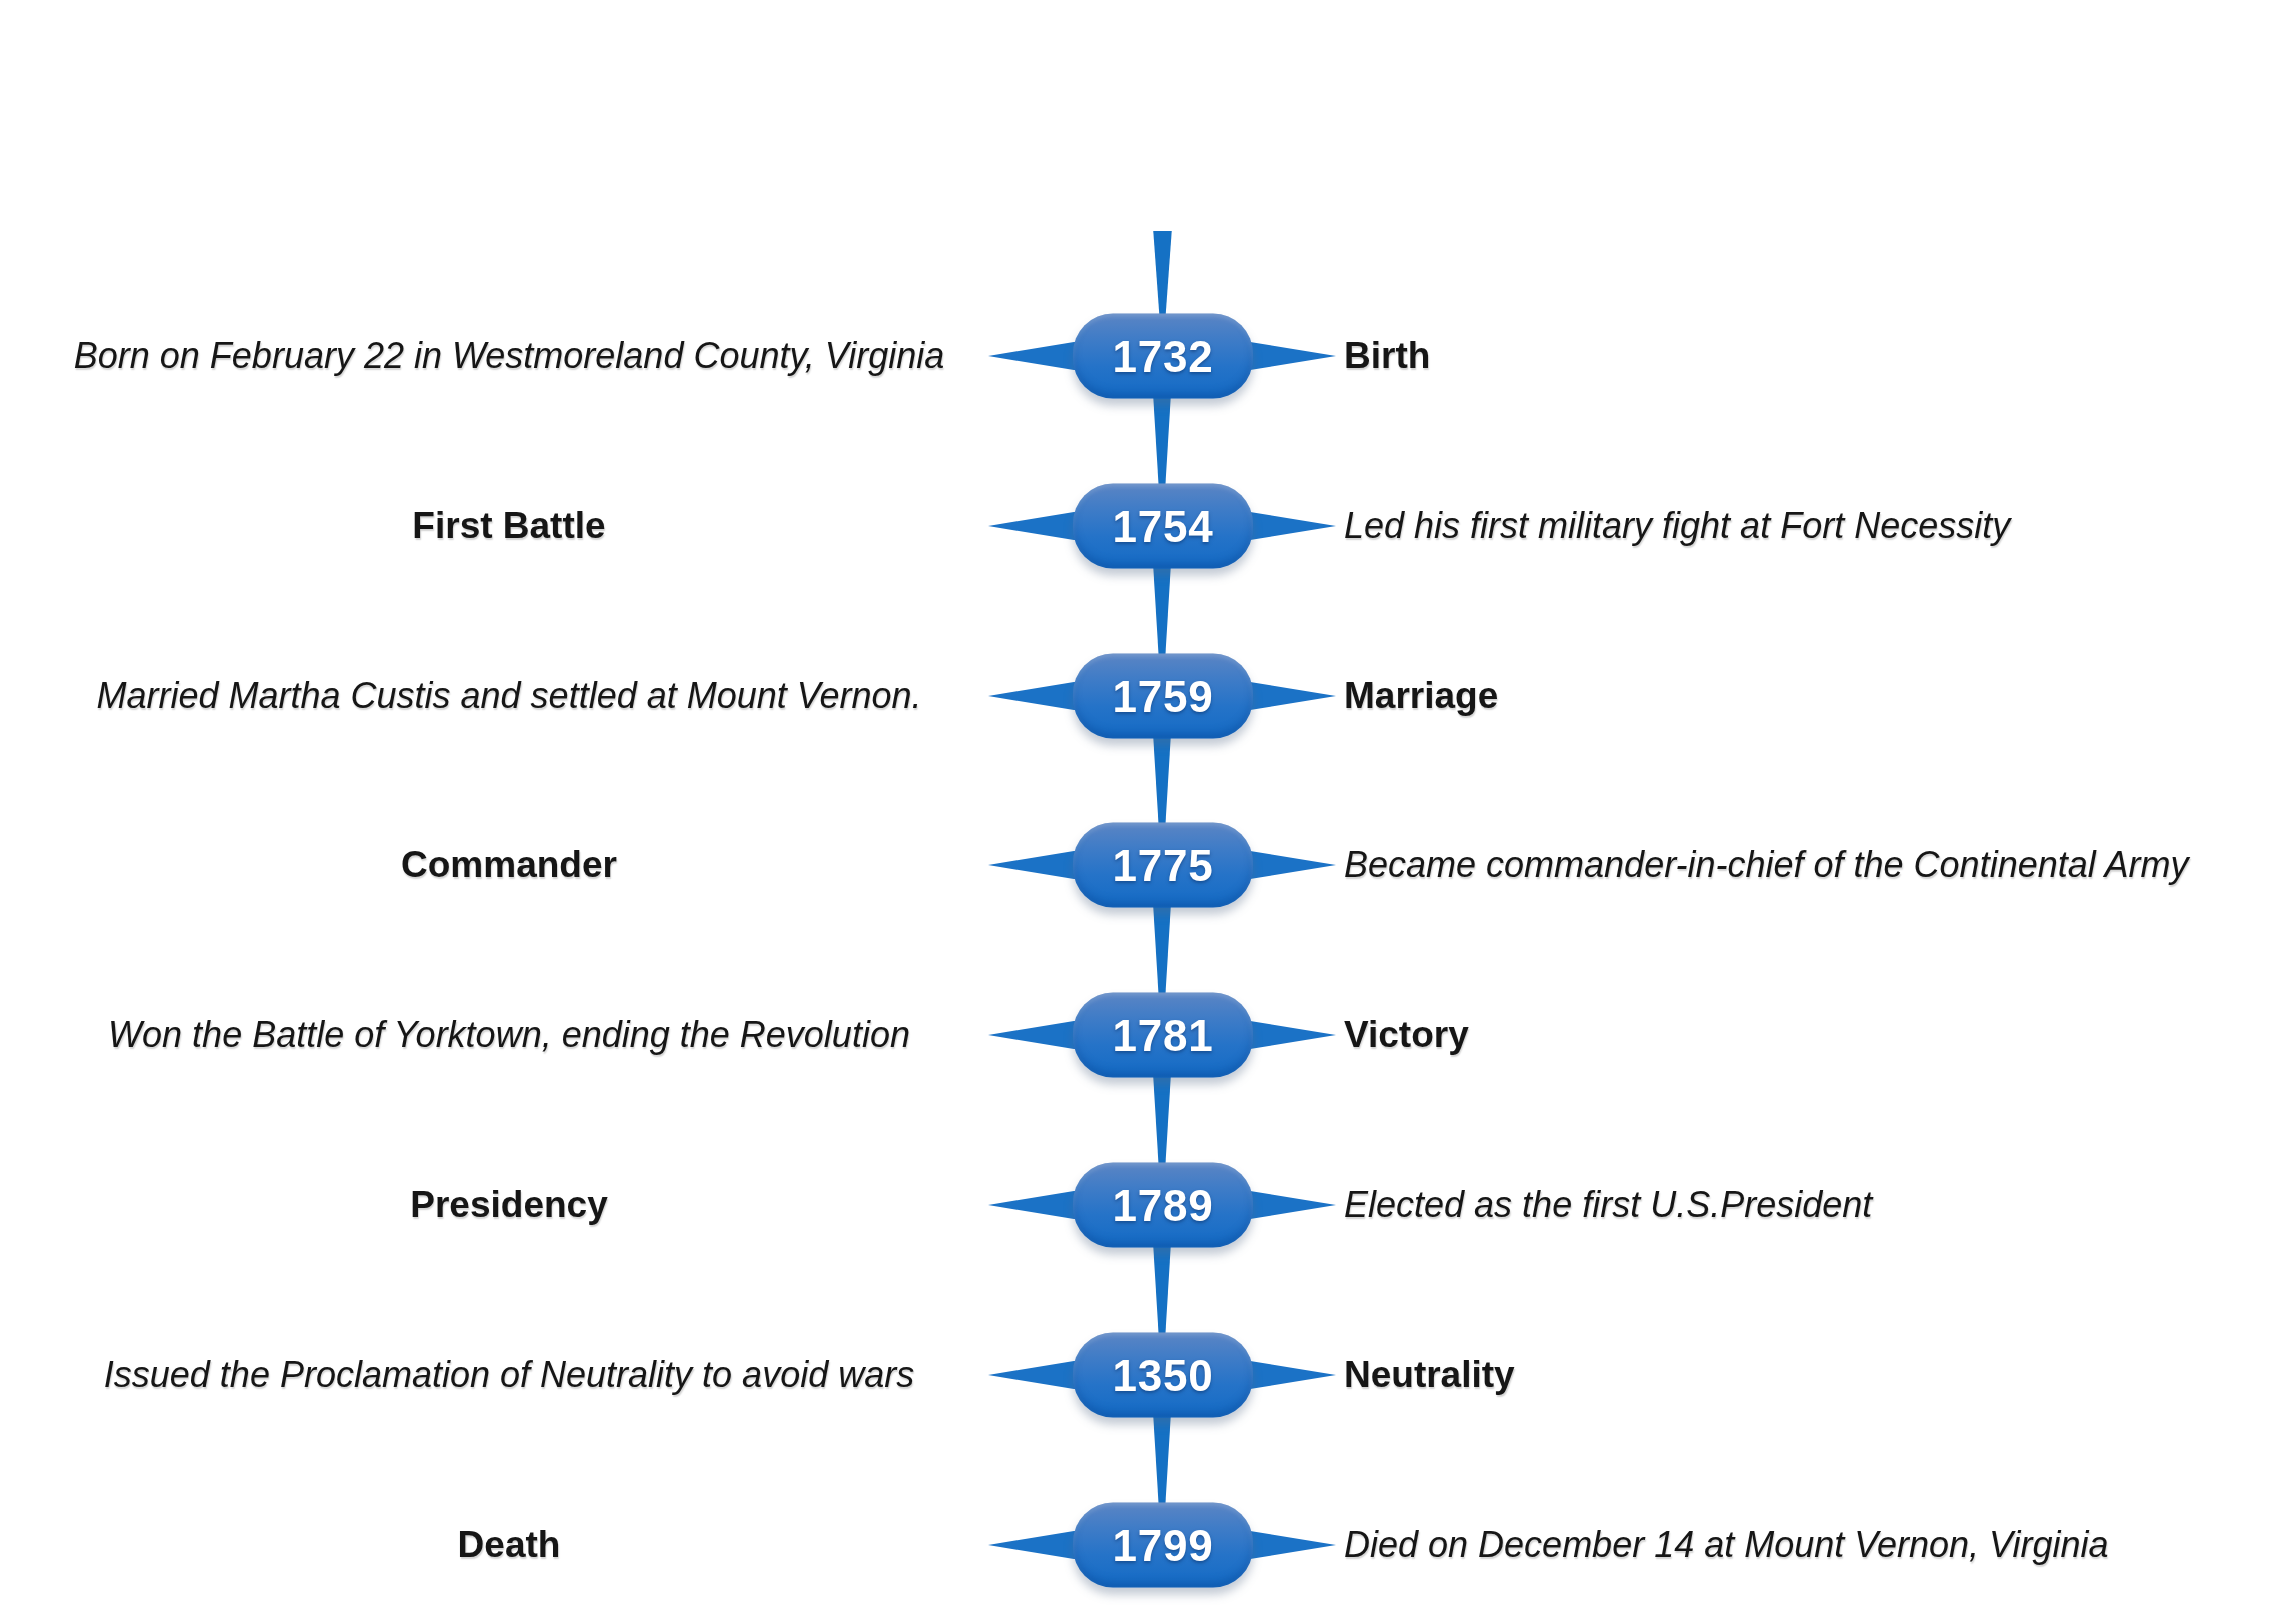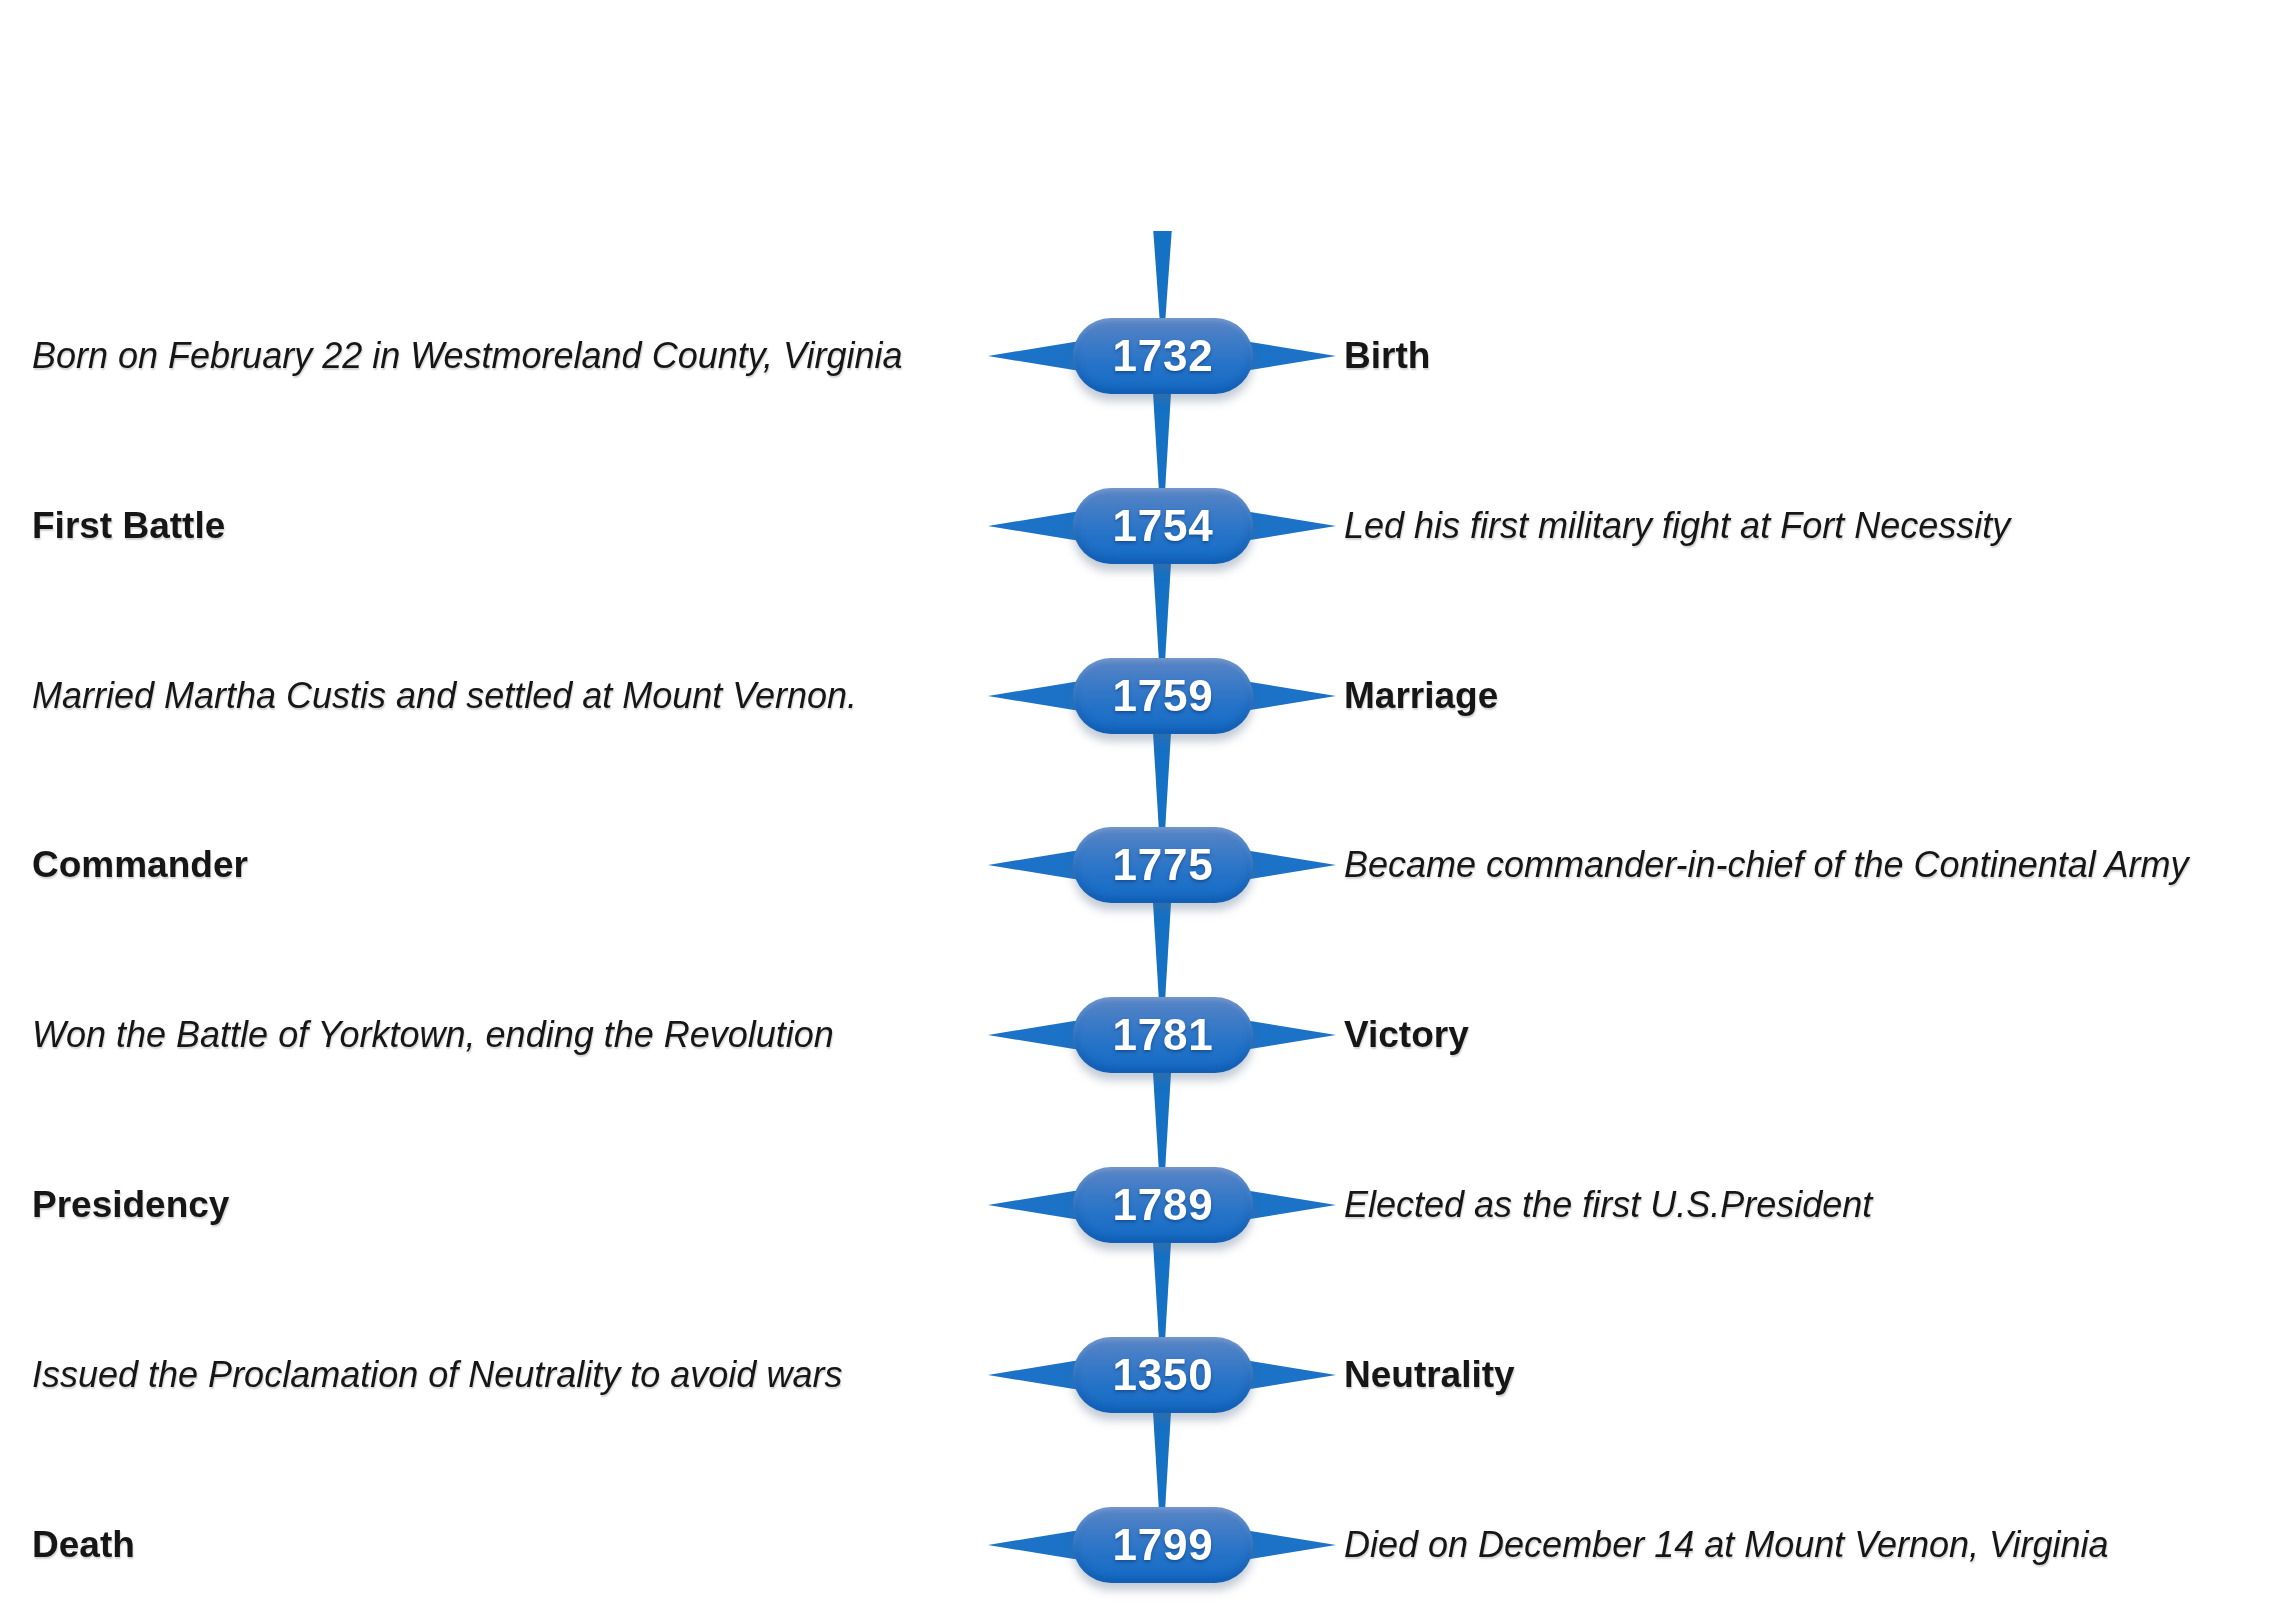--- a/index.html
+++ b/index.html
@@ -45,33 +45,33 @@
   }
 
   
   .row{ position:absolute; left:0; width:100%; height:0; }
   .row > *{ position:absolute; top:0; transform:translateY(-50%); }
 
   .event-text{
     font-size:36px; color:#161616; white-space:nowrap; z-index:4;
     text-shadow:0.8px 1.6px 1.6px rgba(0,0,0,.18);
   }
-  .event-text.left { left:32px;  width:954px; text-align:left; }
+  .event-text.left { left:32px;  width:954px; text-align:center; }
   .event-text.right{ left:1344px; width:930px; text-align:left; }
   .desc { font-style:italic; }
   .label{ font-weight:bold; font-size:37px; }
 
   .spike{
     width:89px; height:29px; background:#1b72c6; z-index:2;
   }
   .spike.left { left:988px; clip-path:polygon(100% 0%, 100% 100%, 0% 50%); }
   .spike.right{ left:1247px; clip-path:polygon(0% 0%, 0% 100%, 100% 50%); }
 
   .pill{
-    left:1073px; width:180px; height:76px; border-radius:40px; z-index:3;
+    left:1073px; width:180px; height:85px; border-radius:40px; z-index:3;
     background:linear-gradient(180deg,#5b85c4 0%, #3f7cc7 30%, #2573c8 62%, #146bc5 100%);
     box-shadow:inset 0 -4.9px 8px rgba(8,70,150,.45),
                inset 0 2.4px 4.9px rgba(255,255,255,.22),
                0 7.3px 9.7px rgba(85,105,135,.35);
     display:flex; align-items:center; justify-content:center;
   }
   .year{
     color:#ffffff; font-weight:bold; font-size:44px; letter-spacing:0.8px;
     text-shadow:0 2.4px 3.2px rgba(10,45,100,.50);
   }

